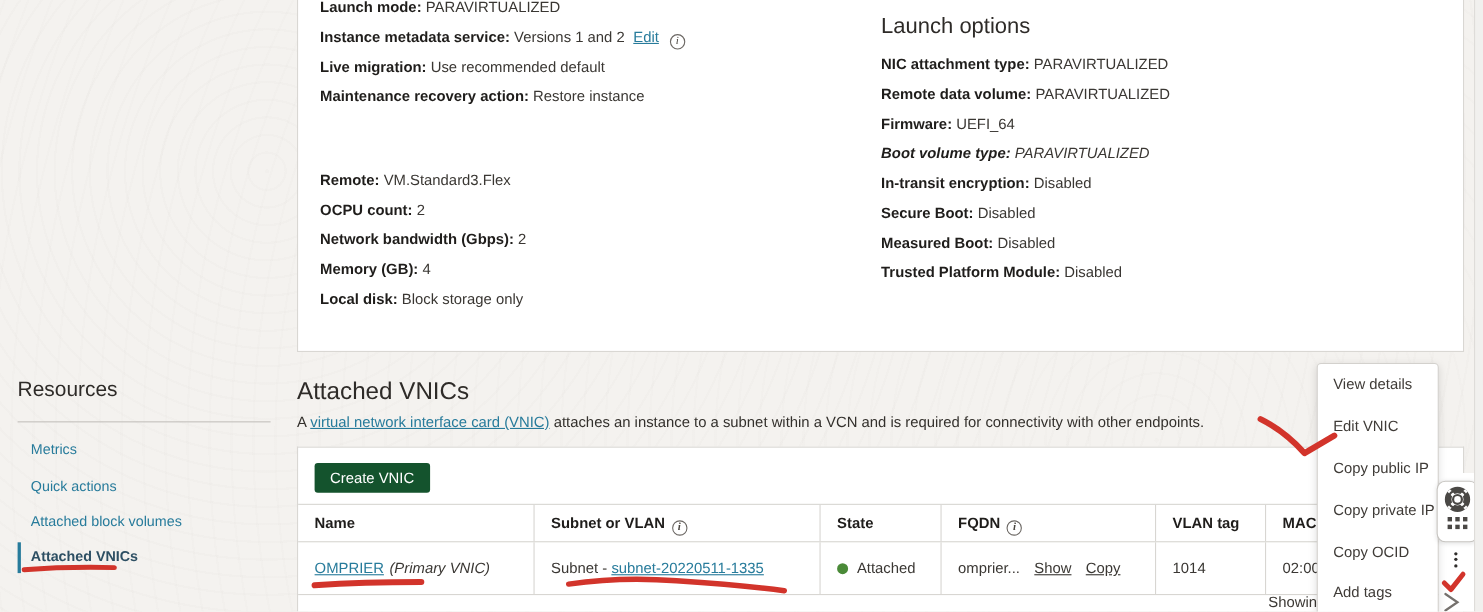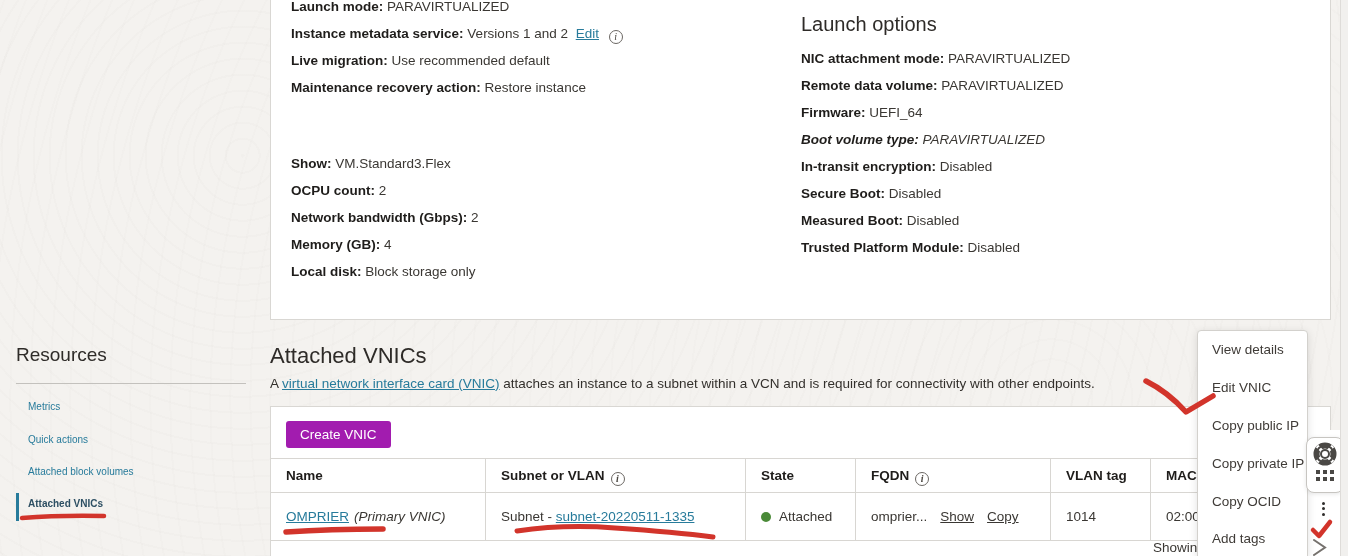--- a/index.html
+++ b/index.html
@@ -26,31 +26,31 @@
 
   .info-icon {
     display:inline-block; width:14px; height:14px; border:1px solid #6b6763; border-radius:50%;
     font-family:"Liberation Serif",serif; font-style:italic; font-size:10px; line-height:12px;
     text-align:center; color:#49453f; margin-left:6px; vertical-align:-2px; background:#fff;
   }
 
   
   .res-title { position:absolute; left:16px; top:344px; font-size:19px; font-weight:400; color:#2e2b28; }
   .res-divider { position:absolute; left:16px; top:383px; width:230px; height:1px; background:#c3c1bd; }
-  .res-item { position:absolute; left:28px; font-size:10px; color:#277b9b; cursor:pointer; white-space:nowrap; }
+  .res-item { position:absolute; left:28px; font-size:13px; color:#277b9b; cursor:pointer; white-space:nowrap; }
   .res-item.active { font-weight:700; color:#2d4f63; }
   .res-active-bar { position:absolute; left:16px; top:493px; width:3px; height:28px; background:#277b9b; }
 
   
   .sec-title { position:absolute; left:270px; top:343px; font-size:22px; font-weight:400; color:#2e2b28; }
   .sec-desc { position:absolute; left:270px; top:376px; font-size:13.5px; color:#33302c; white-space:nowrap; }
 
   
   .create-btn {
-    position:absolute; left:15px; top:14px; background:#a21caf; color:#fff; border:none;
+    position:absolute; left:15px; top:14px; background:#14532d; color:#fff; border:none;
     border-radius:3px; font-size:13.5px; padding:6px 14px; cursor:pointer;
     font-family:"Liberation Sans",sans-serif;
   }
   .vnic-table { position:absolute; left:0; top:51px; width:1059px; font-size:13.5px; }
   .trow { display:grid; grid-template-columns:215px 260px 110px 195px 100px 1fr; }
   .thead { border-top:1px solid #d8d6d2; border-bottom:1px solid #d8d6d2; height:35px; }
   .thead .cell { font-weight:700; color:#1f1d1b; padding:9px 0 0 15px; border-right:1px solid #d8d6d2; white-space:nowrap; overflow:hidden; }
   .thead .cell:last-child { border-right:none; }
   .tbody { height:48px; border-bottom:1px solid #d8d6d2; }
   .tbody .cell { padding:16px 0 0 15px; border-right:1px solid #d8d6d2; white-space:nowrap; overflow:hidden; }
@@ -103,21 +103,21 @@
       <span class="k">Live migration:</span>
       <span>Use recommended default</span>
     </div>
     <div class="kv" style="left:20px; top:91px;">
       <span class="k">Maintenance recovery action:</span>
       <span>Restore instance</span>
     </div>
 
 
     <div class="kv" style="left:20px; top:167px;">
-      <span class="k">Show:</span>
+      <span class="k">Remote:</span>
       <span>VM.Standard3.Flex</span>
     </div>
     <div class="kv" style="left:20px; top:194px;">
       <span class="k">OCPU count:</span>
       <span>2</span>
     </div>
     <div class="kv" style="left:20px; top:221px;">
       <span class="k">Network bandwidth (Gbps):</span>
       <span>2</span>
     </div>
@@ -126,21 +126,21 @@
       <span>4</span>
     </div>
     <div class="kv" style="left:20px; top:275px;">
       <span class="k">Local disk:</span>
       <span>Block storage only</span>
     </div>
 
     <div class="h2" style="left:530px; top:24px;">Launch options</div>
 
     <div class="kv" style="left:530px; top:62px;">
-      <span class="k">NIC attachment mode:</span>
+      <span class="k">NIC attachment type:</span>
       <span>PARAVIRTUALIZED</span>
     </div>
     <div class="kv" style="left:530px; top:89px;">
       <span class="k">Remote data volume:</span>
       <span>PARAVIRTUALIZED</span>
     </div>
     <div class="kv" style="left:530px; top:116px;">
       <span class="k">Firmware:</span>
       <span>UEFI_64</span>
     </div>

